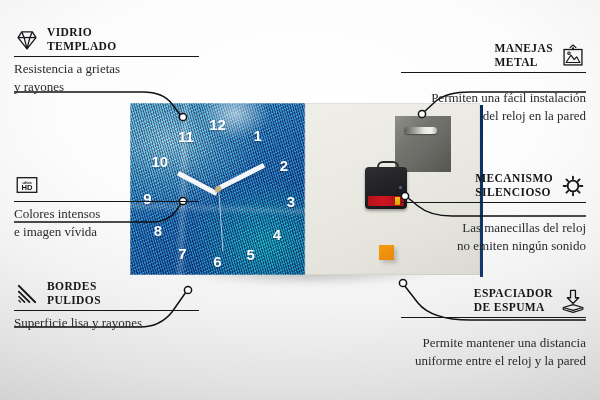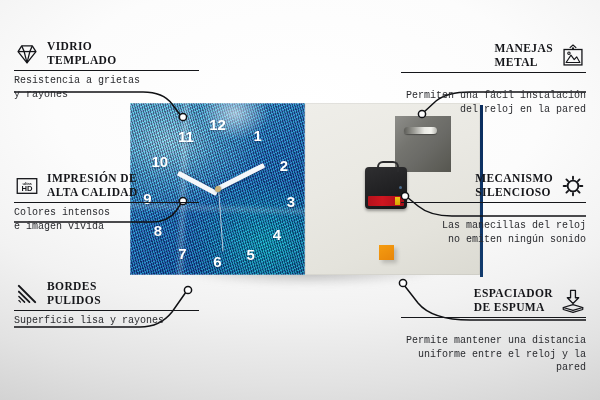--- a/index.html
+++ b/index.html
@@ -97,33 +97,33 @@
   }
 
   
   .callout{position:absolute;width:185px;}
   .callout .head{display:flex;align-items:center;gap:7px;}
   .callout .title{
     font-size:11.5px;font-weight:700;letter-spacing:.4px;color:#15161a;
     line-height:1.18;text-transform:uppercase;white-space:pre-line;
   }
   .callout .rule{height:1.3px;background:#15161a;margin:3px 0 3px;}
-  .callout .desc{font-size:10px;color:#2a2b2f;line-height:1.34;white-space:pre-line;font-family:Liberation Mono, monospace;}
+  .callout .desc{font-size:13px;color:#2a2b2f;line-height:1.34;white-space:pre-line;}
   .ico{width:26px;height:26px;flex:0 0 26px;display:block;}
 
   .c-left{left:14px;}
   .c-left .head{justify-content:flex-start;}
   .c-left .title{text-align:left;}
   .c-left .desc{text-align:left;}
   .c-right{right:14px;}
   .c-right .head{justify-content:flex-end;}
   .c-right .title{text-align:left;}
   .c-right .desc{text-align:right;margin-top:16px;}
 
-  #c1{top:40px;}  #c2{top:172px;} #c3{top:280px;}
+  #c1{top:26px;}  #c2{top:172px;} #c3{top:280px;}
   #c4{top:42px;}  #c5{top:172px;} #c6{top:287px;}
 
   svg.lines{position:absolute;left:0;top:0;width:600px;height:400px;pointer-events:none;}
 </style>
 </head>
 <body>
 
 <div id="stage">
 
   <div class="product">
@@ -200,22 +200,20 @@
 y rayones</div>
   </div>
 
   <div class="callout c-left" id="c2">
     <div class="head">
       <svg class="ico" viewBox="0 0 32 32">
         <rect x="4" y="7" width="24" height="18" fill="none" stroke="#15161a" stroke-width="1.6"></rect>
         <text x="16" y="14.6" font-family="Liberation Sans, sans-serif" font-size="5.2" font-weight="700" fill="#15161a" text-anchor="middle">ultra</text>
         <text x="16" y="22.6" font-family="Liberation Sans, sans-serif" font-size="9.4" font-weight="700" fill="#15161a" text-anchor="middle">HD</text>
       </svg>
-      <div class="title">IMPRESIÓN DE
-ALTA CALIDAD</div>
     </div>
     <div class="rule"></div>
     <div class="desc">Colores intensos
 e imagen vívida</div>
   </div>
 
   <div class="callout c-left" id="c3">
     <div class="head">
       <svg class="ico" viewBox="0 0 32 32">
         <g stroke="#15161a" stroke-linecap="round">

